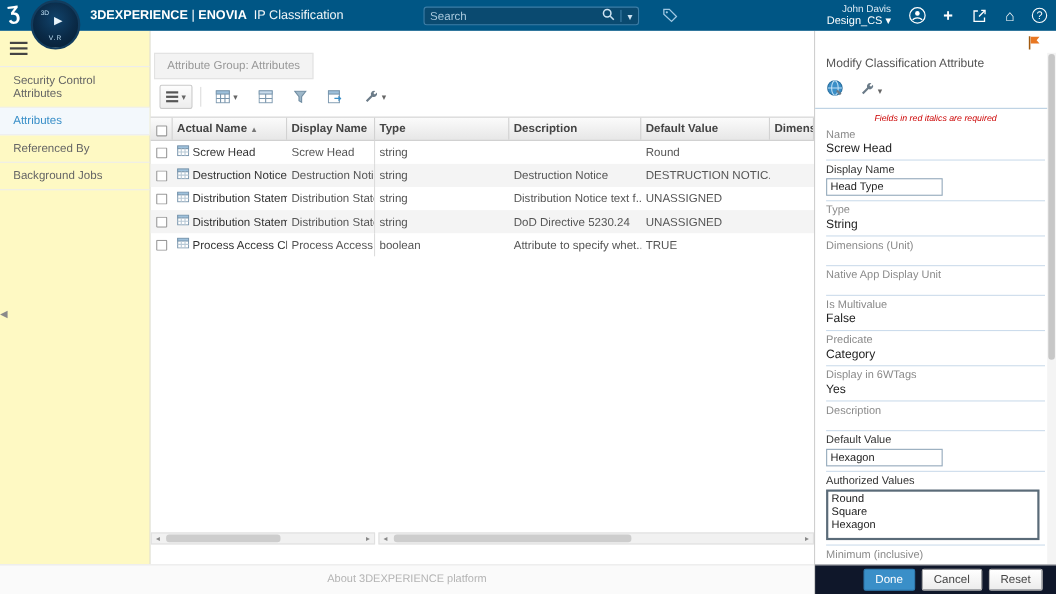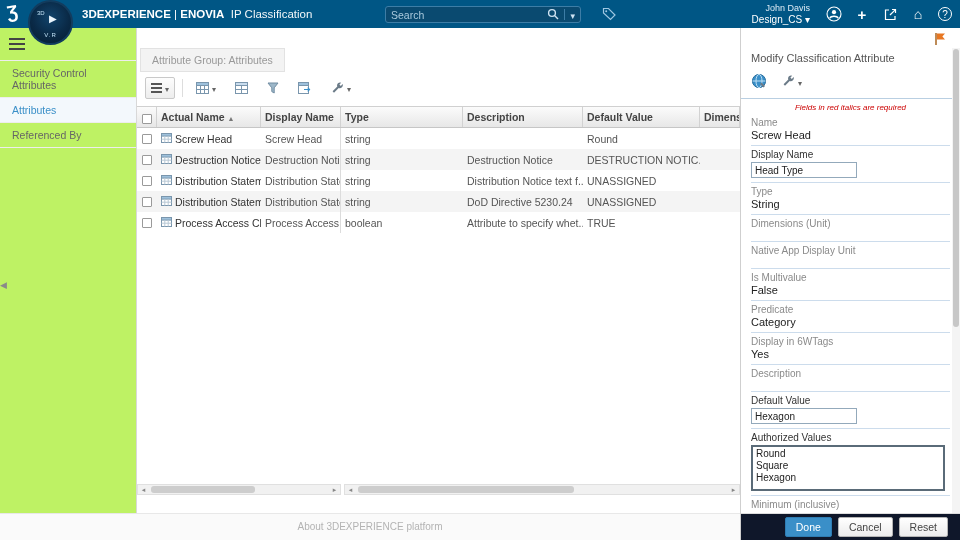--- a/index.html
+++ b/index.html
@@ -28,21 +28,21 @@
   .user-name { font-size:9px; color:#dcebf5; }
   .user-role { font-size:10px; color:#fff; }
   .tb-icons { position:absolute; right:8px; top:5px; display:flex; gap:12px; align-items:center; height:18px; }
   .tb-ic { width:16px; height:16px; display:flex; align-items:center; justify-content:center; color:#fff; }
   .plus-ic::after { content:"+"; font-size:15px; font-weight:bold; }
   .home-ic::after { content:"⌂"; font-size:14px; }
   .help-ic { border:1px solid #fff; border-radius:50%; width:14px; height:14px; font-size:10px; }
   .help-ic::after { content:"?"; }
 
   
-  .sidebar { position:absolute; left:0; top:28px; width:137px; height:485px; background:#bef264; border-right:1px solid #d8d8d8; }
+  .sidebar { position:absolute; left:0; top:28px; width:137px; height:485px; background:#fef9c3; border-right:1px solid #d8d8d8; }
   .hamburger { margin:10px 0 10px 9px; width:16px; cursor:pointer; }
   .hamburger i { display:block; height:2px; background:#444; margin-bottom:3px; }
   .side-items { border-top:1px solid #ededed; }
   .side-item { padding:6px 12px; border-bottom:1px solid #ededed; color:#666; font-size:10.5px; line-height:12px; cursor:pointer; }
   .side-item.active { color:#3a8fc8; background:#f3f8fc; }
   .collapse-handle { position:absolute; left:0; top:280px; color:#8a8a8a; font-size:9px; z-index:15; cursor:pointer; }
   .collapse-handle::after { content:"◀"; }
 
   
   .main { position:absolute; left:137px; top:28px; width:603px; height:485px; background:#fff; }
@@ -154,20 +154,21 @@
 <div class="sidebar">
   <div class="hamburger">
       <i></i>
       <i></i>
       <i></i>
     </div>
   <div class="side-items">
       <div class="side-item">Security Control Attributes</div>
       <div class="side-item active">Attributes</div>
       <div class="side-item">Referenced By</div>
+      <div class="side-item">Background Jobs</div>
     </div>
 </div>
 <span class="collapse-handle"></span>
 
 <div class="main">
   <div class="tabstrip">
     <span class="tab">Attribute Group: Attributes</span>
   </div>
   <div class="toolbar">
     <span class="tbtn">

